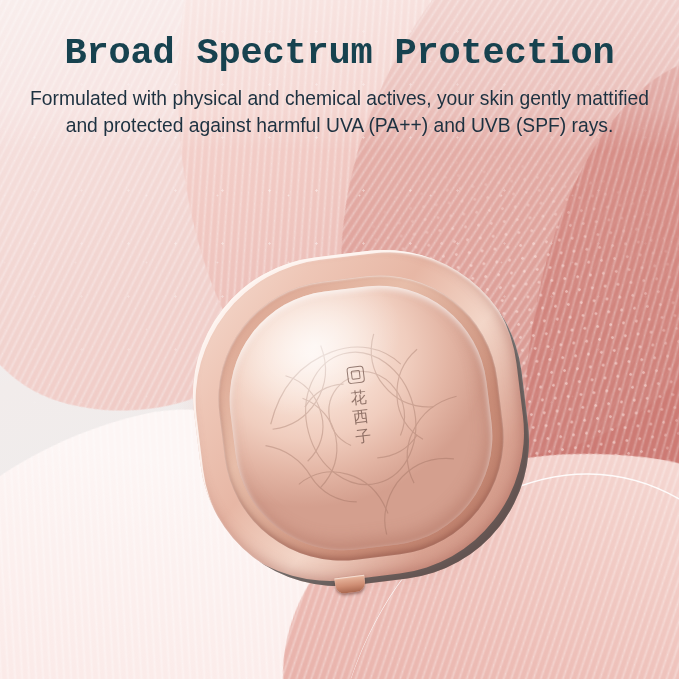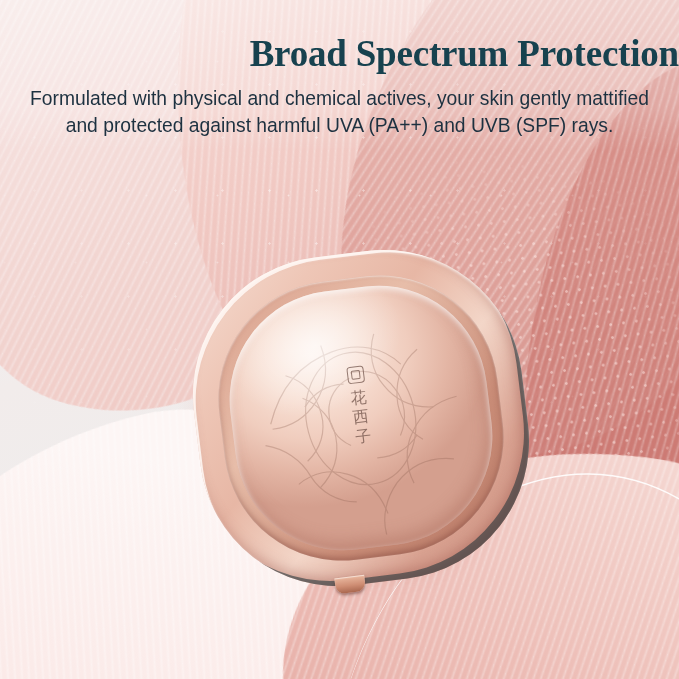--- a/index.html
+++ b/index.html
@@ -176,22 +176,21 @@
     z-index: 6;
   }
   .headline {
     margin: 0;
     padding-top: 34px;
     font-size: 37px;
     line-height: 1.06;
     font-weight: 700;
     letter-spacing: -0.2px;
     color: #17424f;
-    font-family: Liberation Serif, serif;
-    text-align: right;
+    font-family: Liberation Mono, monospace;
   }
   .subcopy {
     margin: 0;
     padding-top: 11px;
     font-size: 20.5px;
     line-height: 1.32;
     font-weight: 400;
     color: #1d3140;
     font-family: "Liberation Sans", sans-serif;
     transform: scaleX(.94);

